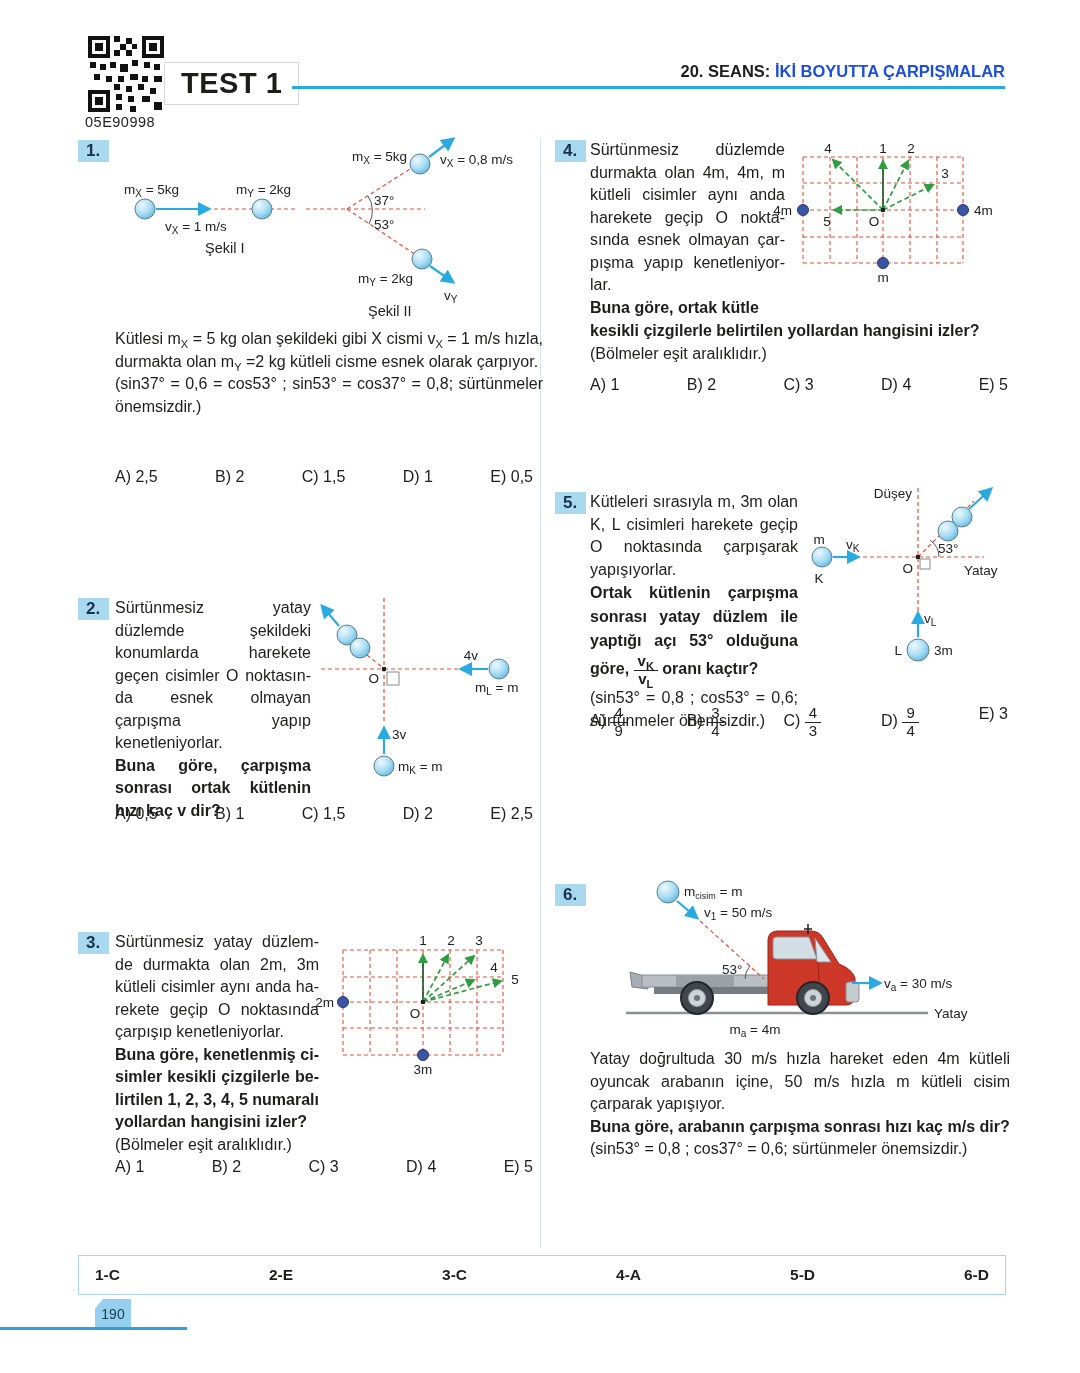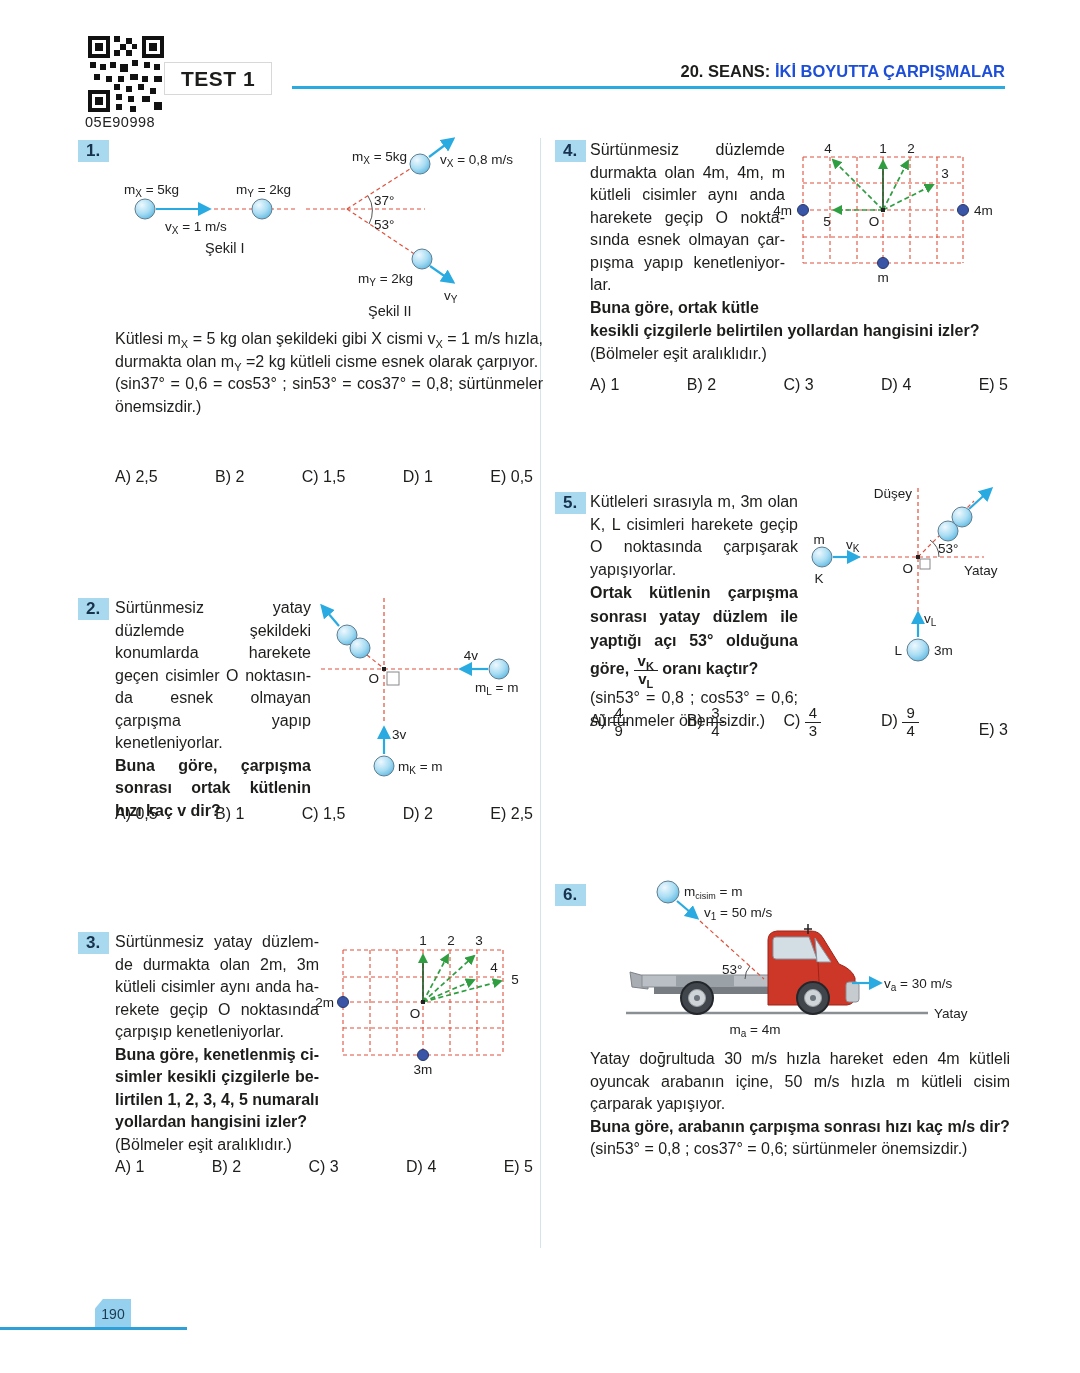--- a/index.html
+++ b/index.html
@@ -6,34 +6,34 @@
   .page{position:relative;width:1080px;height:1373px;background:#fff;
         font-family:"Liberation Sans",sans-serif;color:#1d1d1b;overflow:hidden}
   .abs{position:absolute}
   .qbadge{position:absolute;background:#a8d9ef;color:#17324c;font-weight:700;
           font-size:17px;padding:2px 9px 3px 8px;line-height:1}
   .qtext{position:absolute;font-size:16px;line-height:22.5px;text-align:justify}
   .qtext p{margin:0}
   .b{font-weight:700}
   .sub{font-size:11px;vertical-align:-4px;line-height:0}
   .opts{position:absolute;display:flex;justify-content:space-between;
-        align-items:flex-end;font-size:16px}
+        align-items:flex-start;font-size:16px}
   .frac{display:inline-block;text-align:center;vertical-align:middle;line-height:1.1;font-size:15px}
   .frac .fn{display:block;border-bottom:1.3px solid #222;padding:0 4px}
   .frac .fd{display:block;padding:0 4px}
   .divider{position:absolute;width:1px;background:#d7e3ec}
   .akey{position:absolute;display:flex;justify-content:space-between;align-items:center;
         border:1.5px solid #aed3e8;background:#fff;font-weight:700;font-size:15.5px;
         padding:0 16px;box-sizing:border-box}
   .ptab{position:absolute;background:#95d0ee;color:#1d3a52;font-size:14px;
         display:flex;align-items:center;justify-content:center;
         clip-path:polygon(0 32%,22% 0,100% 0,100% 100%,0 100%)}
   .hline{position:absolute;background:#29abe2}
   .testbox{position:absolute;border:1px solid #d8d8d8;background:#fff;
-           font-size:21px;font-weight:800;letter-spacing:.5px;padding:3px 16px;line-height:1.2}
+           font-size:29px;font-weight:800;letter-spacing:.5px;padding:3px 16px;line-height:1.2}
   .hdr{position:absolute;font-size:16.5px;font-weight:700;white-space:nowrap}
   .hdr .blue{color:#1d4ed8}
   .qrlabel{position:absolute;font-size:14.5px;letter-spacing:.5px;color:#222}
   .dlab{font-size:13.5px;fill:#222}
   .dfig{font-size:14.5px;fill:#222}
   .ss{font-size:10px}
   svg{overflow:visible}
   svg text{font-family:"Liberation Sans",sans-serif}
 </style>
 </head>
@@ -384,17 +384,25 @@
     <text class="dlab" x="266" y="114"><tspan>v</tspan><tspan class="ss" dy="3">a</tspan><tspan dy="-3"> = 30 m/s</tspan></text>
     <text class="dlab" x="137" y="160" text-anchor="middle"><tspan>m</tspan><tspan class="ss" dy="3">a</tspan><tspan dy="-3"> = 4m</tspan></text>
   </svg>
 
   <div class="qtext" style="left:590px;top:1048px;width:420px">
     <p><span>Yatay doğrultuda 30 m/s hızla hareket eden 4m kütleli oyuncak arabanın içine, 50 m/s hızla m kütleli cisim çarparak yapışıyor.</span></p>
     <p><span class="b">Buna göre, arabanın çarpışma sonrası hızı kaç m/s dir?</span></p>
     <p><span>(sin53° = 0,8 ; cos37° = 0,6; sürtünmeler önemsizdir.)</span></p>
   </div>
 
+  <div class="akey" style="left:78px;top:1255px;width:928px;height:40px">
+    <span>1-C</span>
+    <span>2-E</span>
+    <span>3-C</span>
+    <span>4-A</span>
+    <span>5-D</span>
+    <span>6-D</span>
+  </div>
 
   <div class="ptab" style="left:95px;top:1299px;width:36px;height:30px">190</div>
   <div class="abs" style="left:0;top:1327px;width:187px;height:3px;background:#2f9fd8"></div>
 
 </div>
 
 </body></html>

